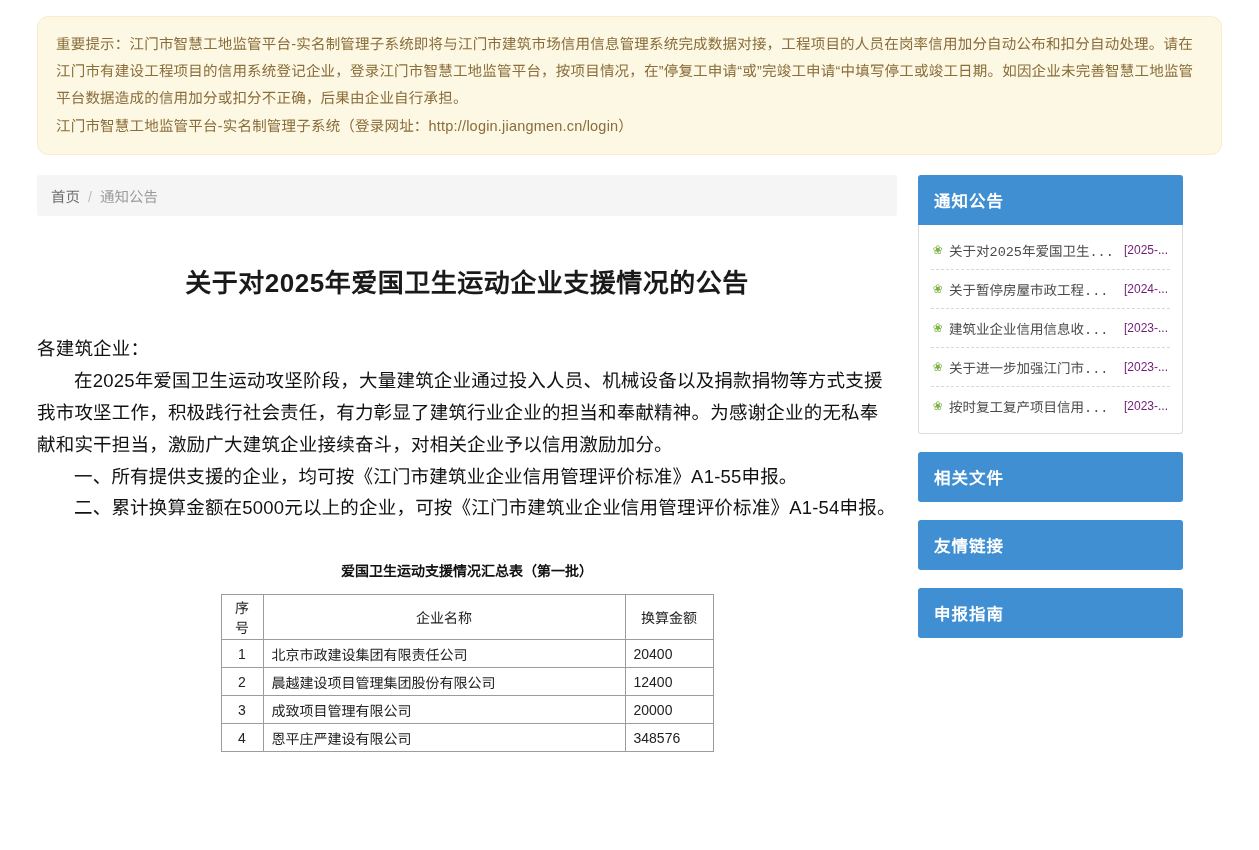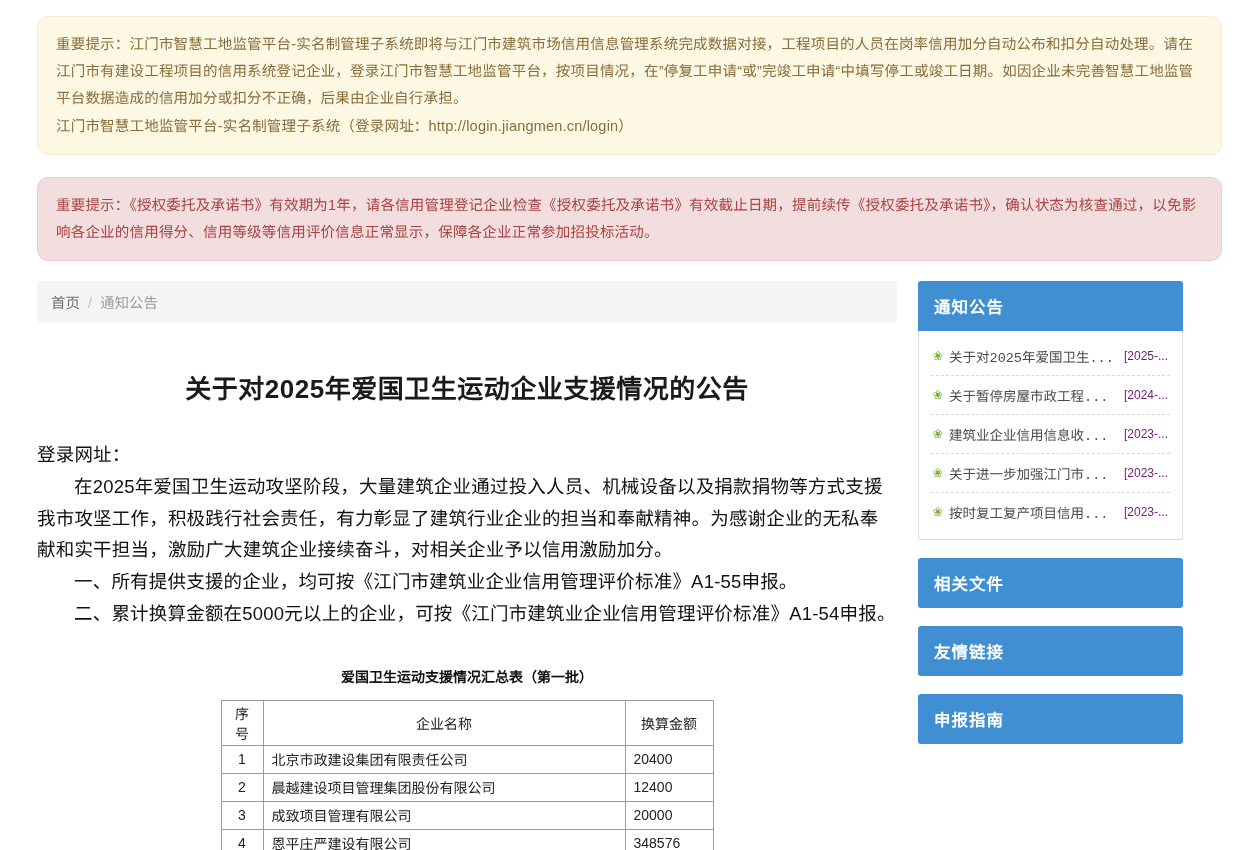--- a/index.html
+++ b/index.html
@@ -184,36 +184,33 @@
 </head>
 <body>
 
 <div class="page">
 
   <div class="banner banner-yellow">
     <p>重要提示：江门市智慧工地监管平台-实名制管理子系统即将与江门市建筑市场信用信息管理系统完成数据对接，工程项目的人员在岗率信用加分自动公布和扣分自动处理。请在江门市有建设工程项目的信用系统登记企业，登录江门市智慧工地监管平台，按项目情况，在”停复工申请“或”完竣工申请“中填写停工或竣工日期。如因企业未完善智慧工地监管平台数据造成的信用加分或扣分不正确，后果由企业自行承担。</p>
     <p class="line2"><span>江门市智慧工地监管平台-实名制管理子系统（登录网址：</span><a href="#">http://login.jiangmen.cn/login</a><span>）</span></p>
   </div>
 
-  <div class="banner banner-red">
-    <p>重要提示：《授权委托及承诺书》有效期为1年，请各信用管理登记企业检查《授权委托及承诺书》有效截止日期，提前续传《授权委托及承诺书》，确认状态为核查通过，以免影响各企业的信用得分、信用等级等信用评价信息正常显示，保障各企业正常参加招投标活动。</p>
-  </div>
 
   <div class="content-wrap">
 
     <div class="main-col">
 
       <div class="breadcrumb">
         <a href="#">首页</a><span class="sep">/</span><span class="current">通知公告</span>
       </div>
 
       <h1 class="article-title">关于对2025年爱国卫生运动企业支援情况的公告</h1>
 
       <div class="article-body">
-        <p>登录网址：</p>
+        <p>各建筑企业：</p>
         <p class="indent">在2025年爱国卫生运动攻坚阶段，大量建筑企业通过投入人员、机械设备以及捐款捐物等方式支援我市攻坚工作，积极践行社会责任，有力彰显了建筑行业企业的担当和奉献精神。为感谢企业的无私奉献和实干担当，激励广大建筑企业接续奋斗，对相关企业予以信用激励加分。</p>
         <p class="indent">一、所有提供支援的企业，均可按《江门市建筑业企业信用管理评价标准》A1-55申报。</p>
         <p class="indent">二、累计换算金额在5000元以上的企业，可按《江门市建筑业企业信用管理评价标准》A1-54申报。</p>
       </div>
 
       <div class="table-caption">爱国卫生运动支援情况汇总表（第一批）</div>
 
       <table class="summary">
         <thead>
           <tr>

